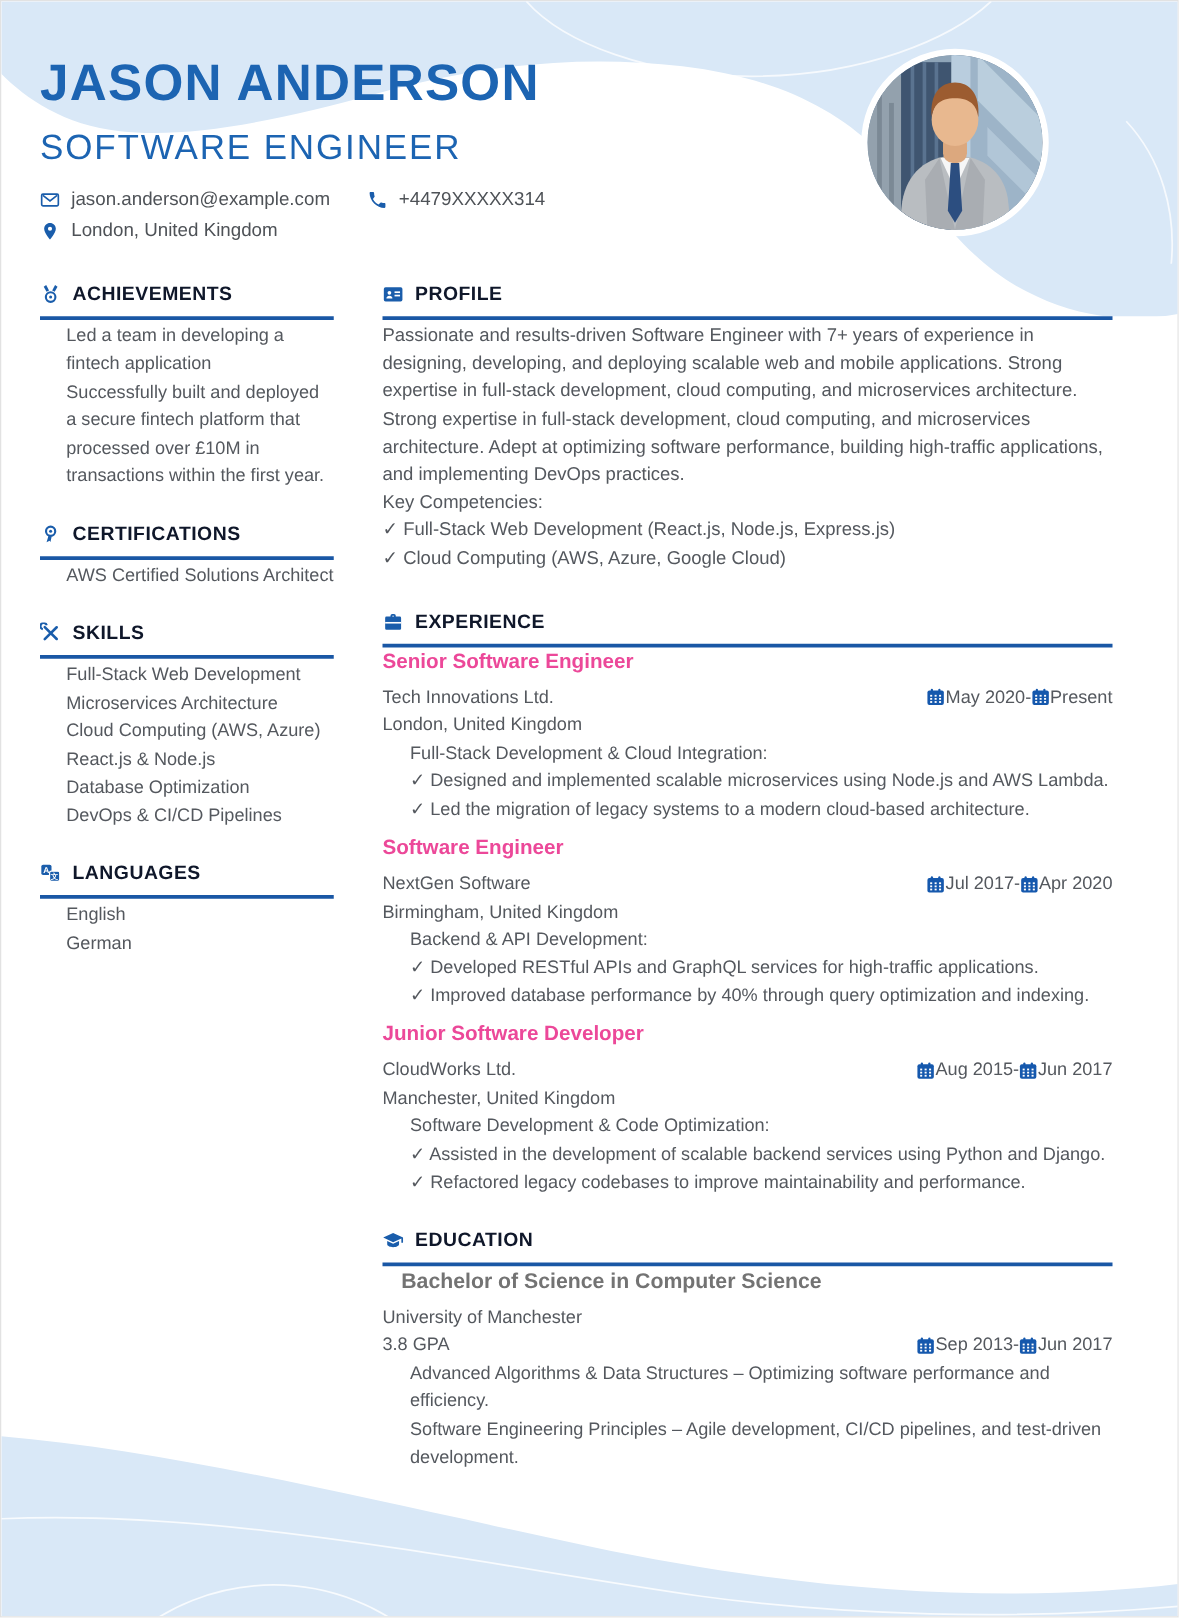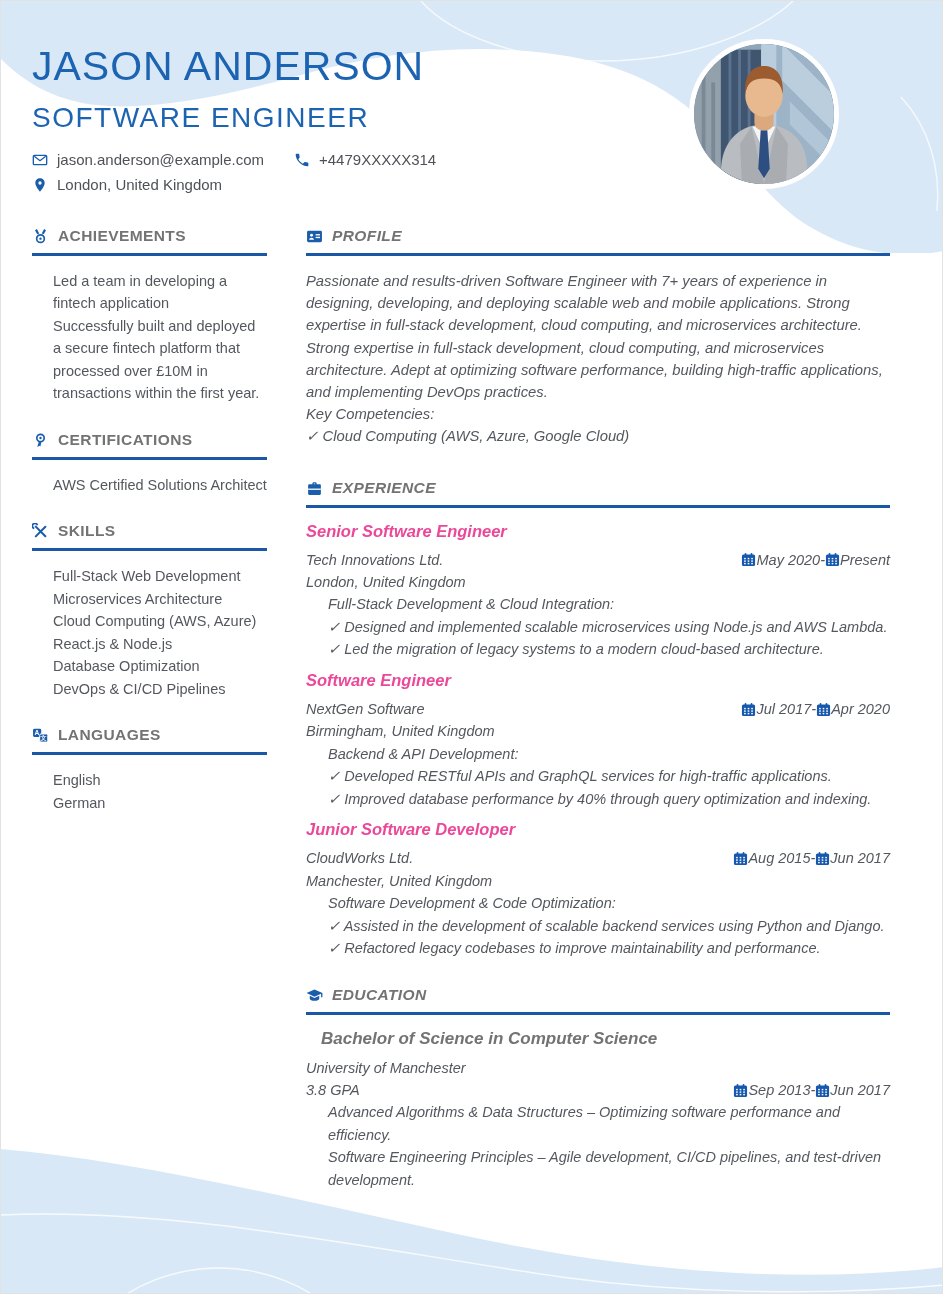--- a/index.html
+++ b/index.html
@@ -14,45 +14,45 @@
     font-family: "Liberation Sans", sans-serif;
     color: #54585e;
   }
   .decor { position:absolute; left:0; z-index:0; pointer-events:none; }
   .decor-top { top:0; }
   .decor-bottom { bottom:0; }
   .content { position: relative; z-index: 1; }
 
   
   .header { padding: 42px 0 0 31px; }
-  .name { font-size: 41px; letter-spacing: 1px; color:#1c64b2; font-weight: 400; }
+  .name { font-size: 41px; letter-spacing: 1px; color:#1c64b2; font-weight: 700; }
   .role { font-size: 28px; letter-spacing: 1.5px; color:#1c64b2; font-weight: 400; margin-top: 12px; }
   .contact { margin-top: 17px; font-size: 15px; color:#4e5257; }
   .contact-row { display:flex; gap: 30px; margin-bottom: 8px; }
   .contact-item { display:flex; align-items:center; gap: 9px; }
   .cicon { width:16px; height:16px; color:#1a5dab; flex:none; display:flex; }
   .cicon svg { width:100%; height:100%; }
 
   .photo {
     position:absolute; top: 38px; left: 688px; width: 150px; height: 150px;
     border-radius: 50%; border: 5px solid #ffffff; overflow:hidden; z-index:2;
     background:#7d92a6;
   }
   .photo svg { display:block; }
 
   
   .columns { display:flex; gap: 39px; padding: 0 52px 0 31px; margin-top: 34px; }
   .col-left { width: 235px; flex: none; }
-  .col-right { flex: 1; min-width:0;font-style:italic; }
+  .col-right { flex: 1; min-width:0; }
 
   .sec { margin-bottom: 26px; }
   .sec-h {
-    display:flex; align-items:flex-end; gap: 9px;
-    font-size: 15.5px; font-weight: bold; color:#737373; letter-spacing:.4px;
-    padding-bottom: 8px; border-bottom: 3px solid #1a57a5; margin-bottom: 14px;
+    display:flex; align-items:flex-start; gap: 9px;
+    font-size: 15.5px; font-weight: bold; color:#0f172a; letter-spacing:.4px;
+    padding-bottom: 8px; border-bottom: 3px solid #1a57a5; margin-bottom: 2px;
   }
   .sec-h .sicon { width:17px; height:17px; color:#1a5dab; flex:none; display:flex; }
   .sec-h .sicon svg { width:100%; height:100%; }
 
   .side-items { padding-left: 21px; font-size: 14.5px; line-height: 1.55; color:#54585e; }
 
   .body-text { font-size: 14.8px; line-height: 1.5; color:#54585e; }
 
   .job { margin-bottom: 10px; }
   .job-title { font-size: 16.5px; font-weight: bold; color:#ec4899; margin: 0 0 8px; }
@@ -300,20 +300,21 @@
           <div class="sec-h">
             <span class="sicon">
                 <svg viewBox="0 0 24 24">
                   <use href="#i-idcard"></use>
                 </svg>
               </span>
             <span>PROFILE</span>
           </div>
           <div class="body-text">Passionate and results-driven Software Engineer with 7+ years of experience in designing, developing, and deploying scalable web and mobile applications. Strong expertise in full-stack development, cloud computing, and microservices architecture. Strong expertise in full-stack development, cloud computing, and microservices architecture. Adept at optimizing software performance, building high-traffic applications, and implementing DevOps practices.</div>
           <div class="body-text">Key Competencies:</div>
+          <div class="body-text">✓ Full-Stack Web Development (React.js, Node.js, Express.js)</div>
           <div class="body-text">✓ Cloud Computing (AWS, Azure, Google Cloud)</div>
         </div>
 
         <div class="sec" style="margin-top:31px;">
           <div class="sec-h">
             <span class="sicon">
                 <svg viewBox="0 0 24 24">
                   <use href="#i-briefcase"></use>
                 </svg>
               </span>

